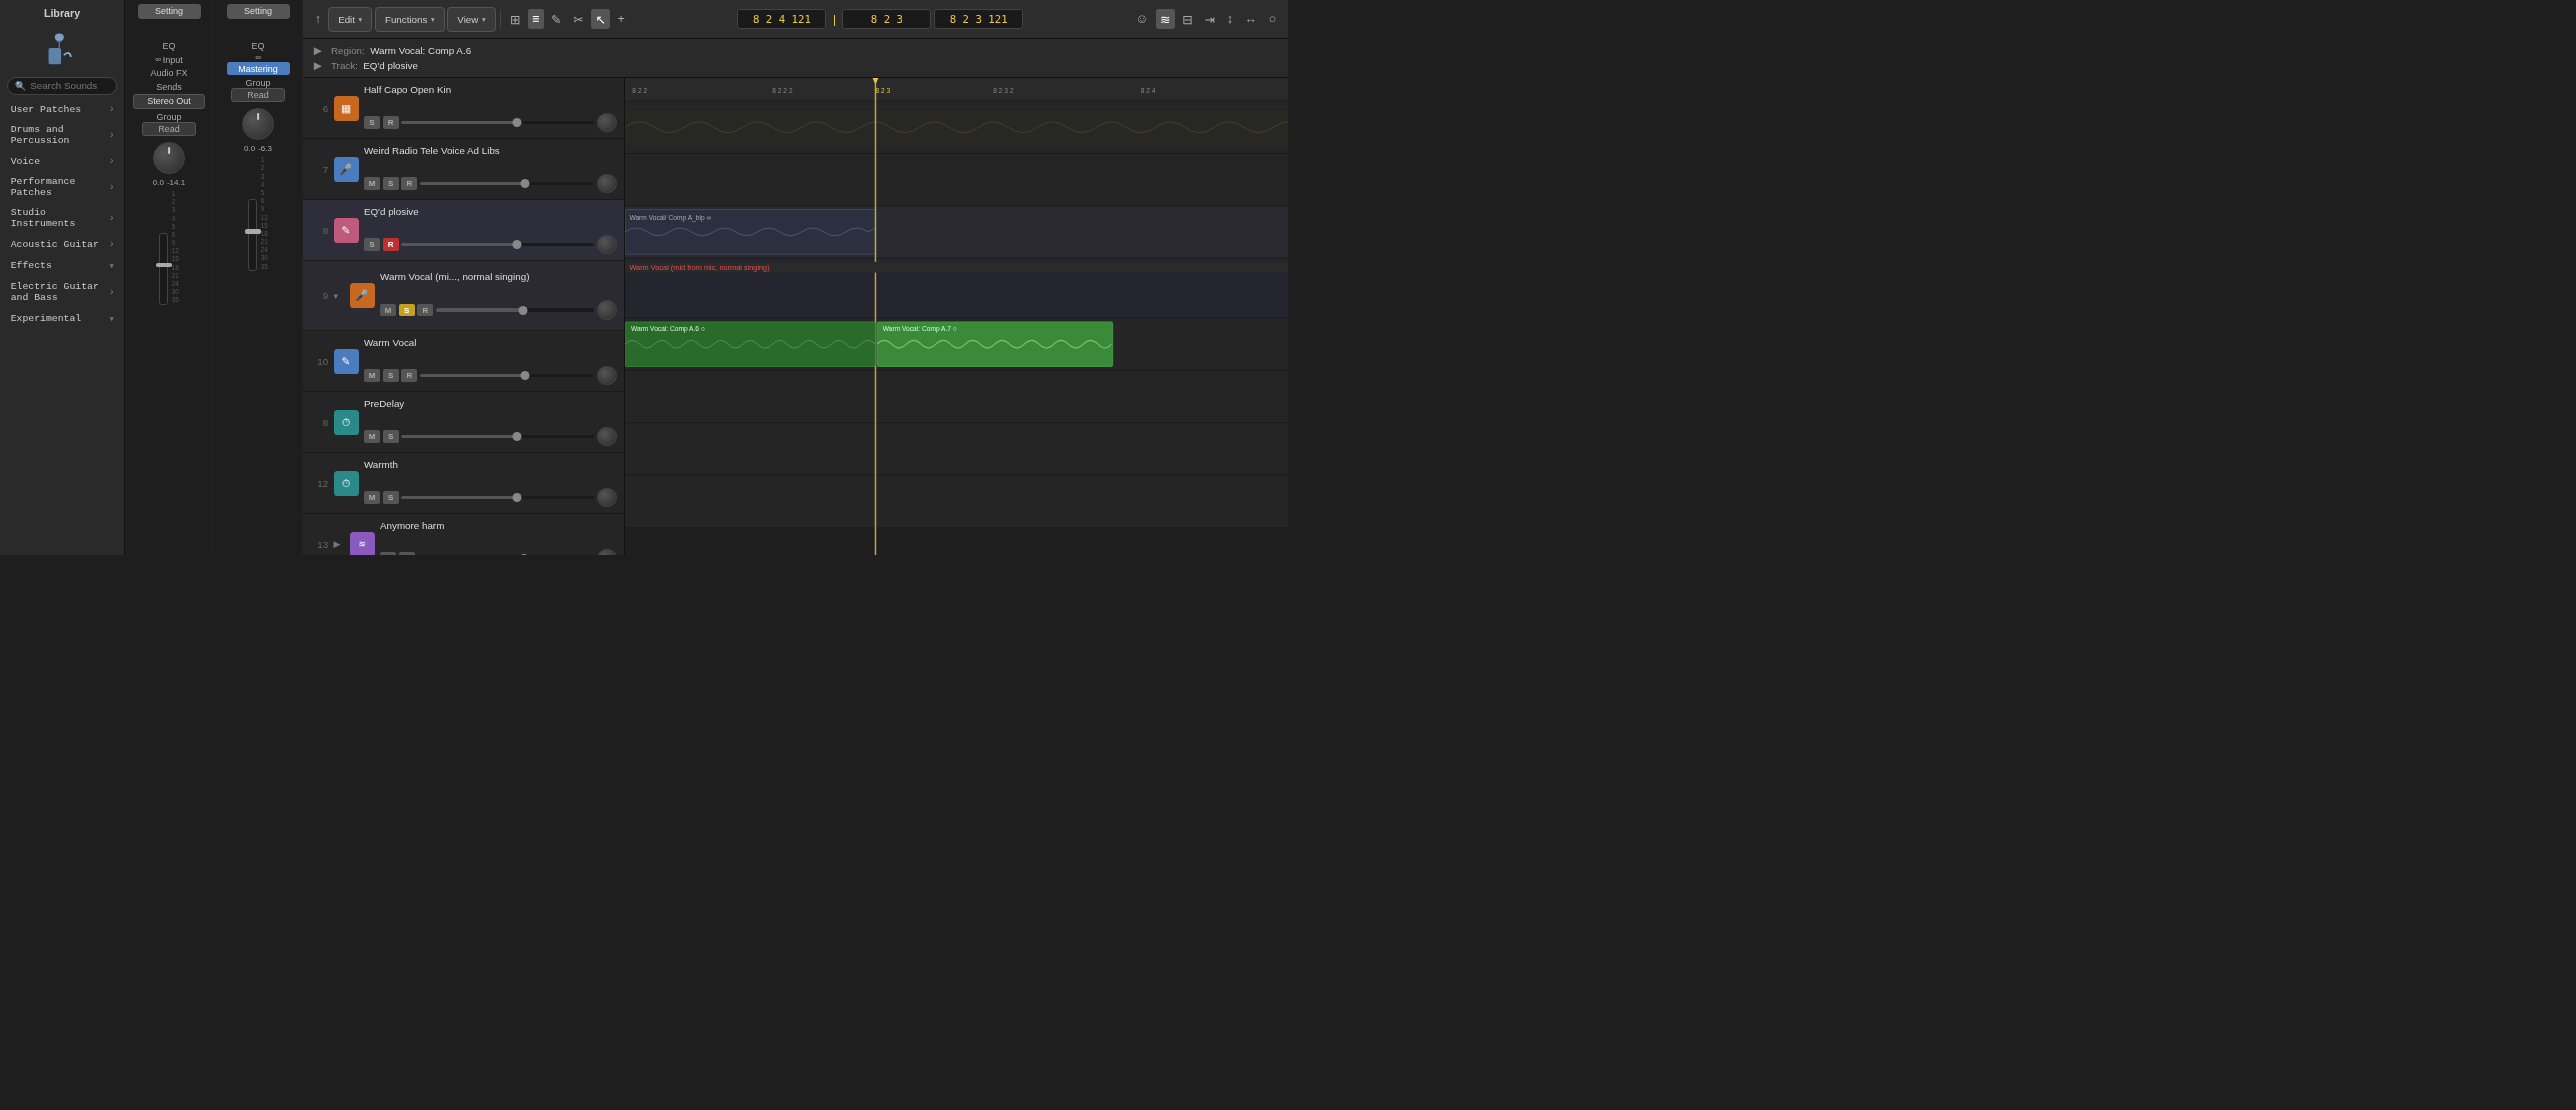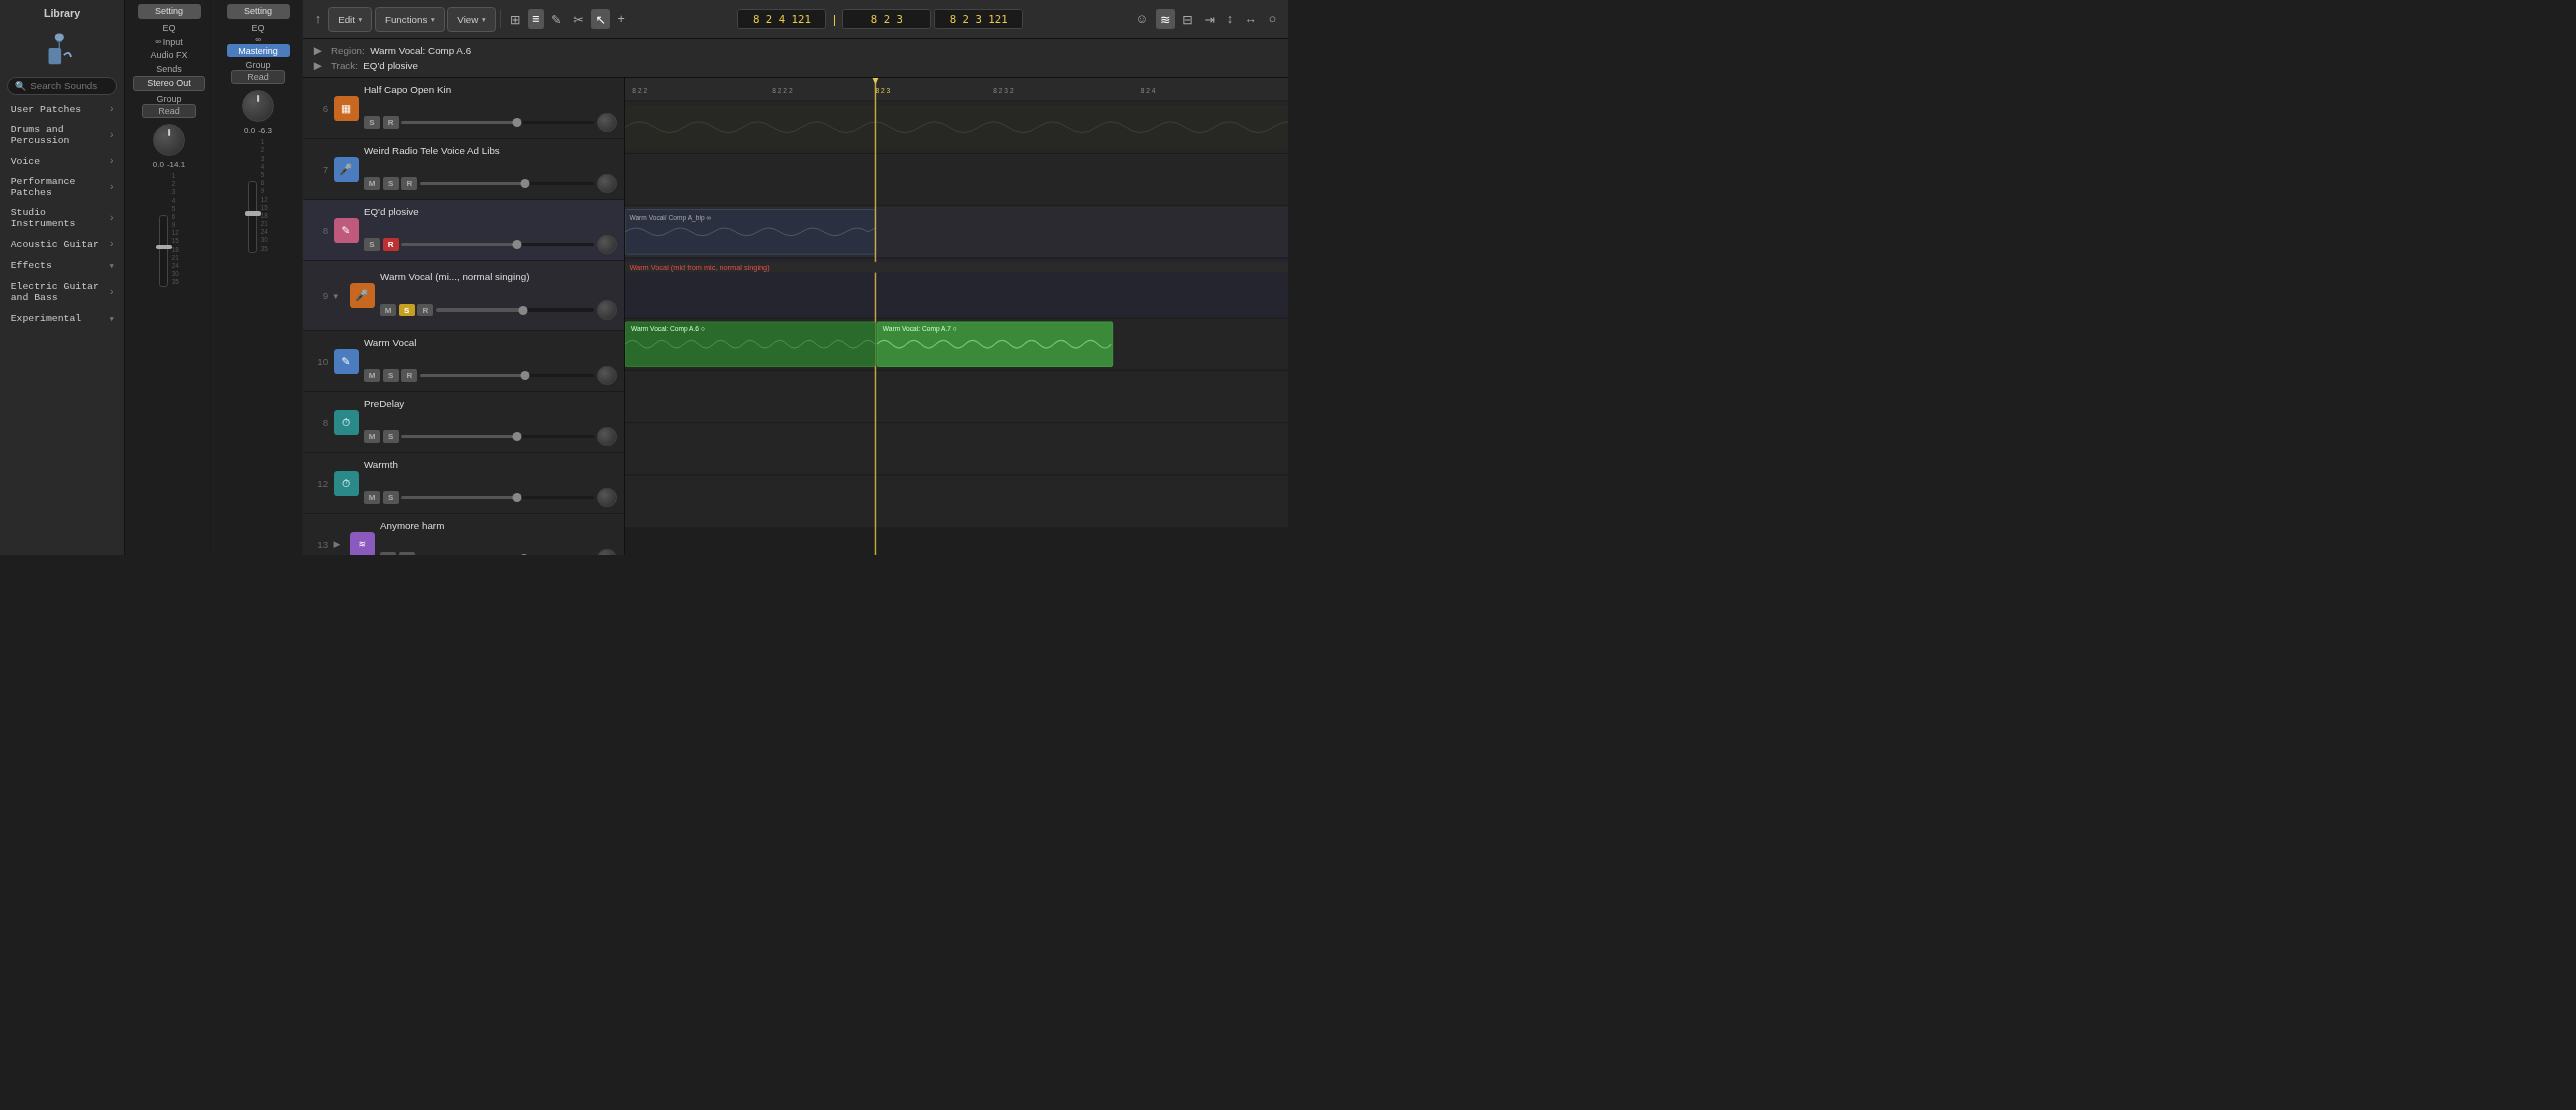--- a/index.html
+++ b/index.html
@@ -87,21 +87,21 @@
       border-right: 0.9px solid #222;
     }
     .cs-btn {
       background: #3a3a3a;
       border: 0.9px solid #555;
       border-radius: 2.7px;
       color: #ddd;
       font-size: 9px;
       padding: 1.8px 7.2px;
       cursor: pointer;
-      margin-bottom: 2px;
+      margin-bottom: 20px;
       width: 63px;
       text-align: center;
     }
     .cs-btn.active {
       background: #555;
     }
     .cs-label {
       font-size: 9px;
       color: #aaa;
       margin: 1.8px 0;

